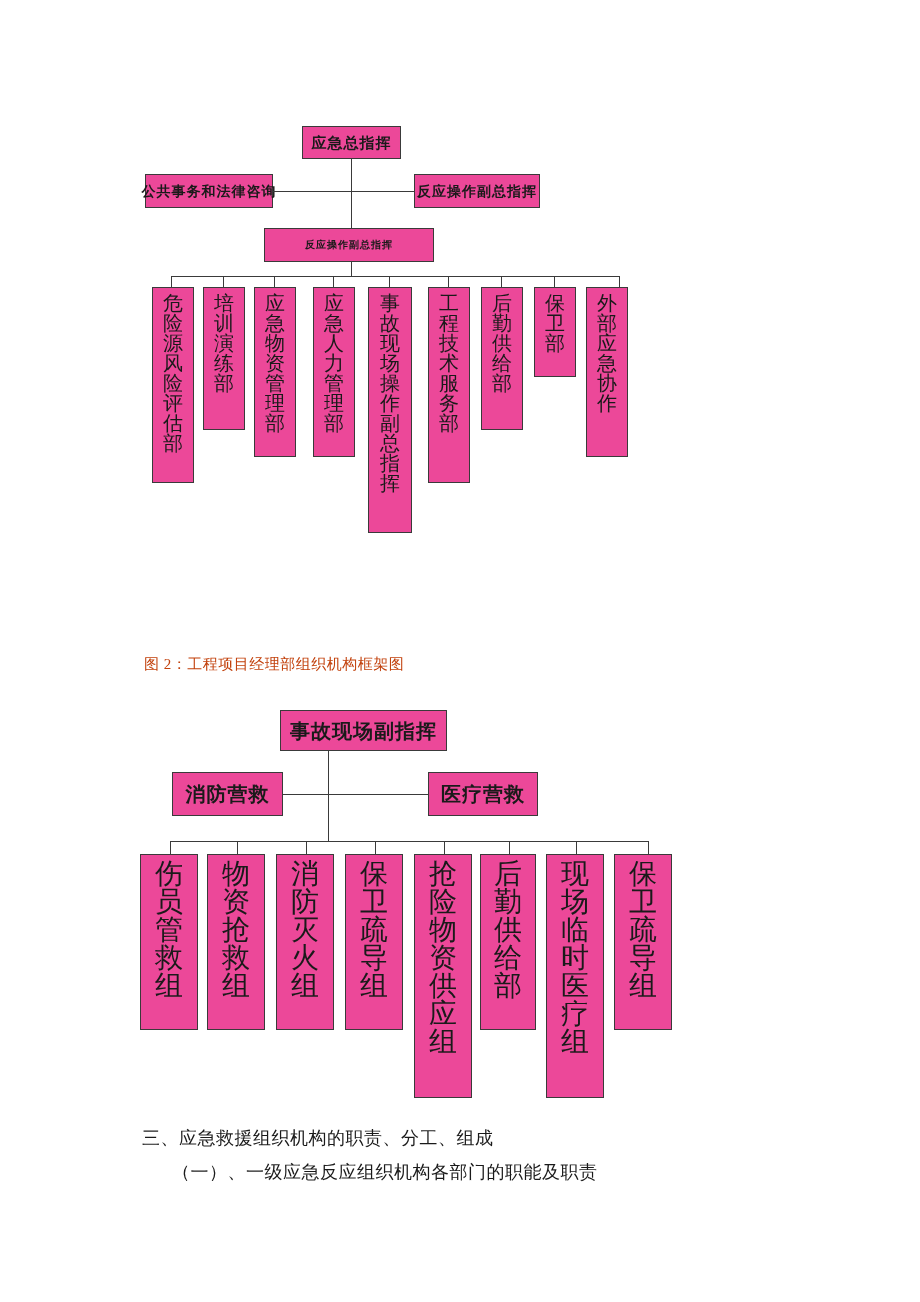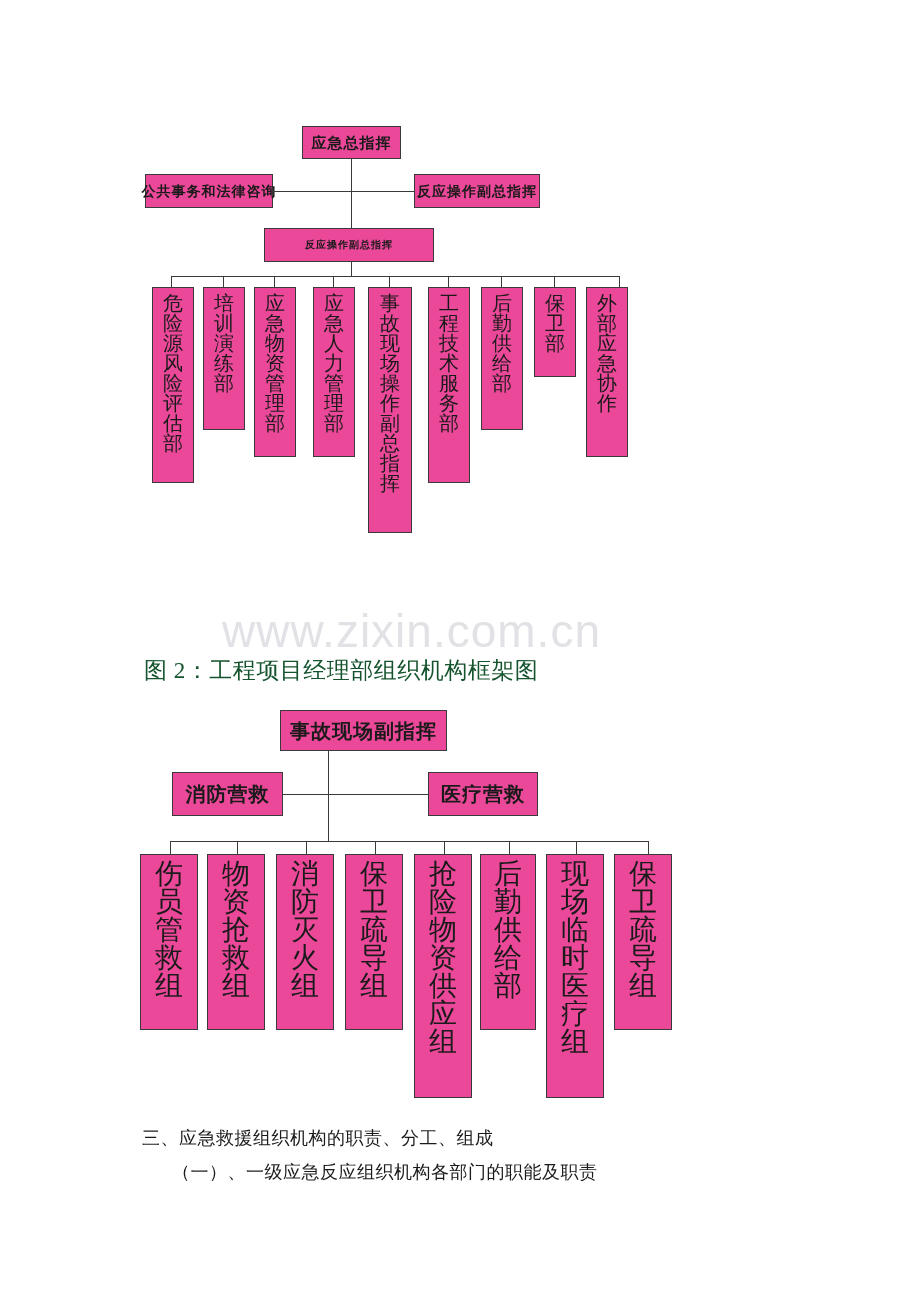--- a/index.html
+++ b/index.html
@@ -89,29 +89,28 @@
   .line.vline { width: 1px; }
 
   
   .caption, .para {
     position: absolute;
     font-family: "Liberation Serif", "DejaVu Serif", serif;
     white-space: nowrap;
     z-index: 2;
     letter-spacing: 0.5px;
   }
-  .caption { font-size: 23px; color: #14532d; }
+  .caption { font-size: 15px; color: #c2410c; }
   .para    { font-size: 18px; color: #1a1a1a; }
 </style>
 </head>
 <body>
 
 <div class="page">
 
-  <div class="watermark">www.zixin.com.cn</div>
 
   <div class="diagram" style="left:0; top:0; width:920px; height:560px;">
 
     <div class="node h" style="left:302px; top:126px; width:99px; height:33px; font-size:15px;">
       <span>应急总指挥</span>
     </div>
 
     <div class="line vline" style="left:351px; top:159px; height:72px;"></div>
 
     <div class="node h" style="left:145px; top:174px; width:128px; height:34px; font-size:14px;">

